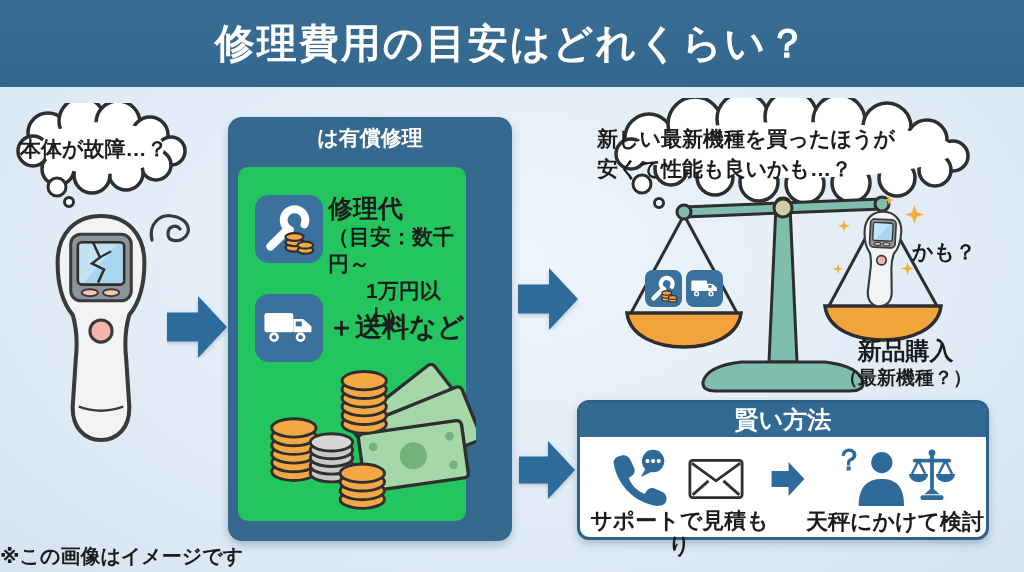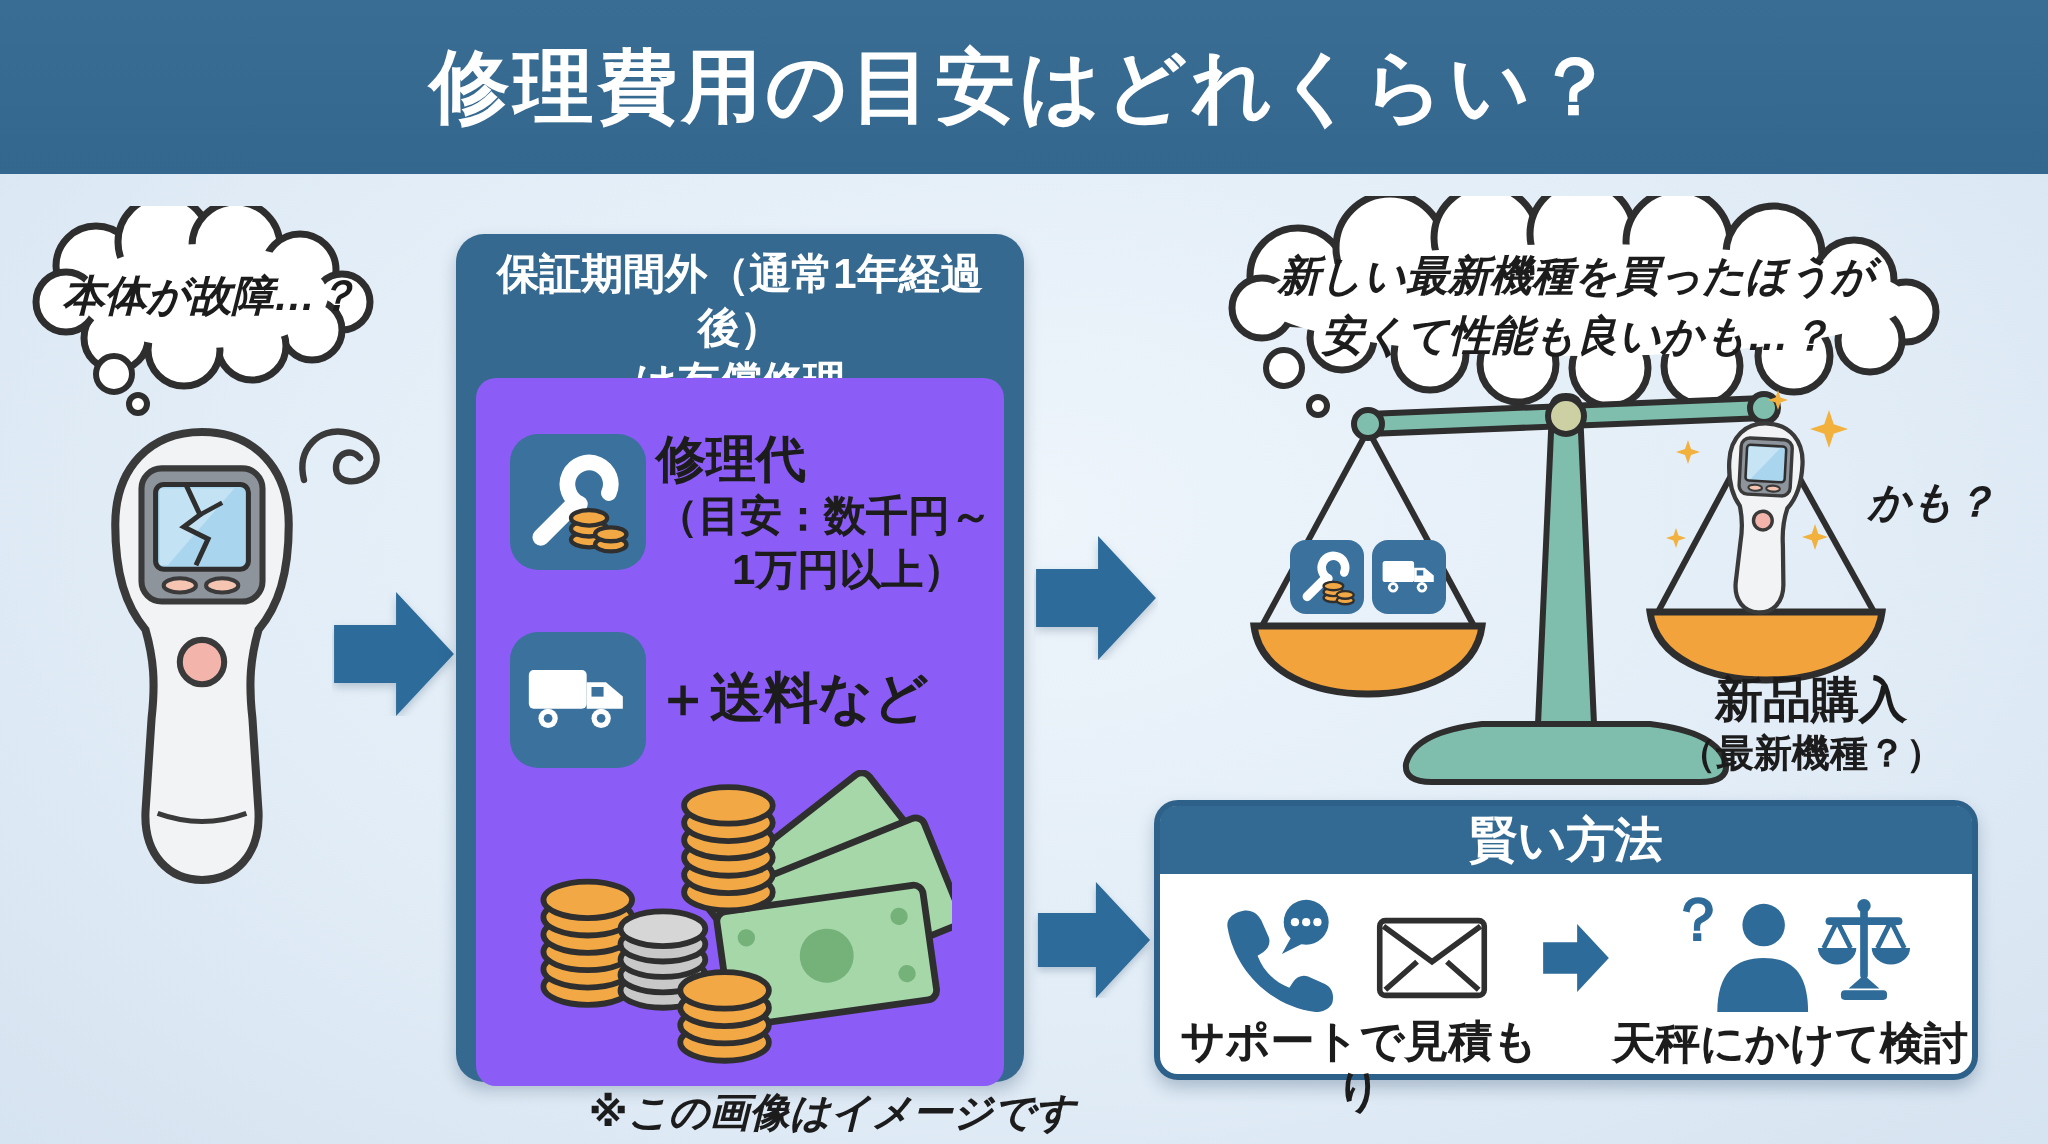--- a/index.html
+++ b/index.html
@@ -3,31 +3,31 @@
 <meta charset="utf-8">
 <style>
   html,body{margin:0;padding:0;background:#8a9aa8;}
   .stage{
     position:relative;width:1024px;height:572px;overflow:hidden;
     font-family:"Liberation Sans","DejaVu Sans",sans-serif;
     background:radial-gradient(ellipse at 50% 45%, #eef5fb 0%, #e2edf7 55%, #d6e3f0 100%);
   }
   .abs{position:absolute;}
   .jp{font-weight:800;color:#1c1c1c;line-height:1.3;}
-  .center{text-align:center;font-style:italic;}
+  .center{text-align:left;}
   
   .titlebar{left:0;top:0;width:1024px;height:87px;background:linear-gradient(#3a6d94,#33678e);
     display:flex;align-items:center;justify-content:center;}
   .titlebar .t{font-size:40px;font-weight:800;color:#ffffff;letter-spacing:2px;}
   
   .bluebox{left:228px;top:117px;width:284px;height:424px;background:#36698f;border-radius:14px;
     box-shadow:0 4px 8px rgba(40,70,100,.28);}
   .bluebox .hdr{position:absolute;left:0;top:7px;width:100%;text-align:center;color:#fff;
     font-weight:800;font-size:21px;line-height:27px;}
-  .whitecard{position:absolute;left:10px;top:72px;width:264px;height:354px;background:#8b5cf6;border-radius:10px;}
+  .whitecard{position:absolute;left:10px;top:50px;width:228px;height:354px;background:#22c55e;border-radius:10px;}
   .iconsq{position:absolute;background:#3a719d;border-radius:14px;display:flex;align-items:center;justify-content:center;}
   .iconsq svg{width:78%;height:78%;}
   .itemtxt{position:absolute;font-weight:800;color:#1c1c1c;}
   
   .smartbox{left:577px;top:400px;width:412px;height:140px;background:#ffffff;border:3px solid #2d6189;
     border-radius:12px;box-shadow:0 4px 8px rgba(40,70,100,.28);box-sizing:border-box;}
   .smartbox .hdr{position:absolute;left:0;top:0;width:100%;height:34px;background:#336a93;
     border-radius:8px 8px 0 0;display:flex;align-items:center;justify-content:center;
     color:#fff;font-weight:800;font-size:24px;}
   .lbl{position:absolute;font-weight:800;color:#1c1c1c;text-align:center;}
@@ -81,21 +81,20 @@
     <circle cx="50" cy="118" r="11" fill="#f3b5ab" stroke="#3a3a3a" stroke-width="3"></circle>
     <path d="M28,193 Q50,201 72,193" stroke="#3a3a3a" stroke-width="2.5" fill="none"></path>
   </svg>
 
   <svg class="abs" style="left:166px;top:296px;" width="62" height="62" viewBox="0 0 58 60">
     <polygon class="arrow" points="0,16 30,16 30,0 58,30 30,60 30,44 0,44"></polygon>
   </svg>
 
   <div class="abs bluebox">
     <div class="hdr">
-      <div>保証期間外（通常1年経過後）</div>
       <div>は有償修理</div>
     </div>
     <div class="whitecard">
 
       <div class="iconsq" style="left:17px;top:28px;width:68px;height:68px;">
         <svg viewBox="0 0 44 44">
           <g stroke="#ffffff" fill="none" stroke-linecap="round">
             <line x1="7" y1="37" x2="21" y2="23" stroke-width="7"></line>
             <circle cx="27" cy="15" r="9" stroke-width="6.5" stroke-dasharray="42 15" transform="rotate(115 27 15)"></circle>
           </g>

